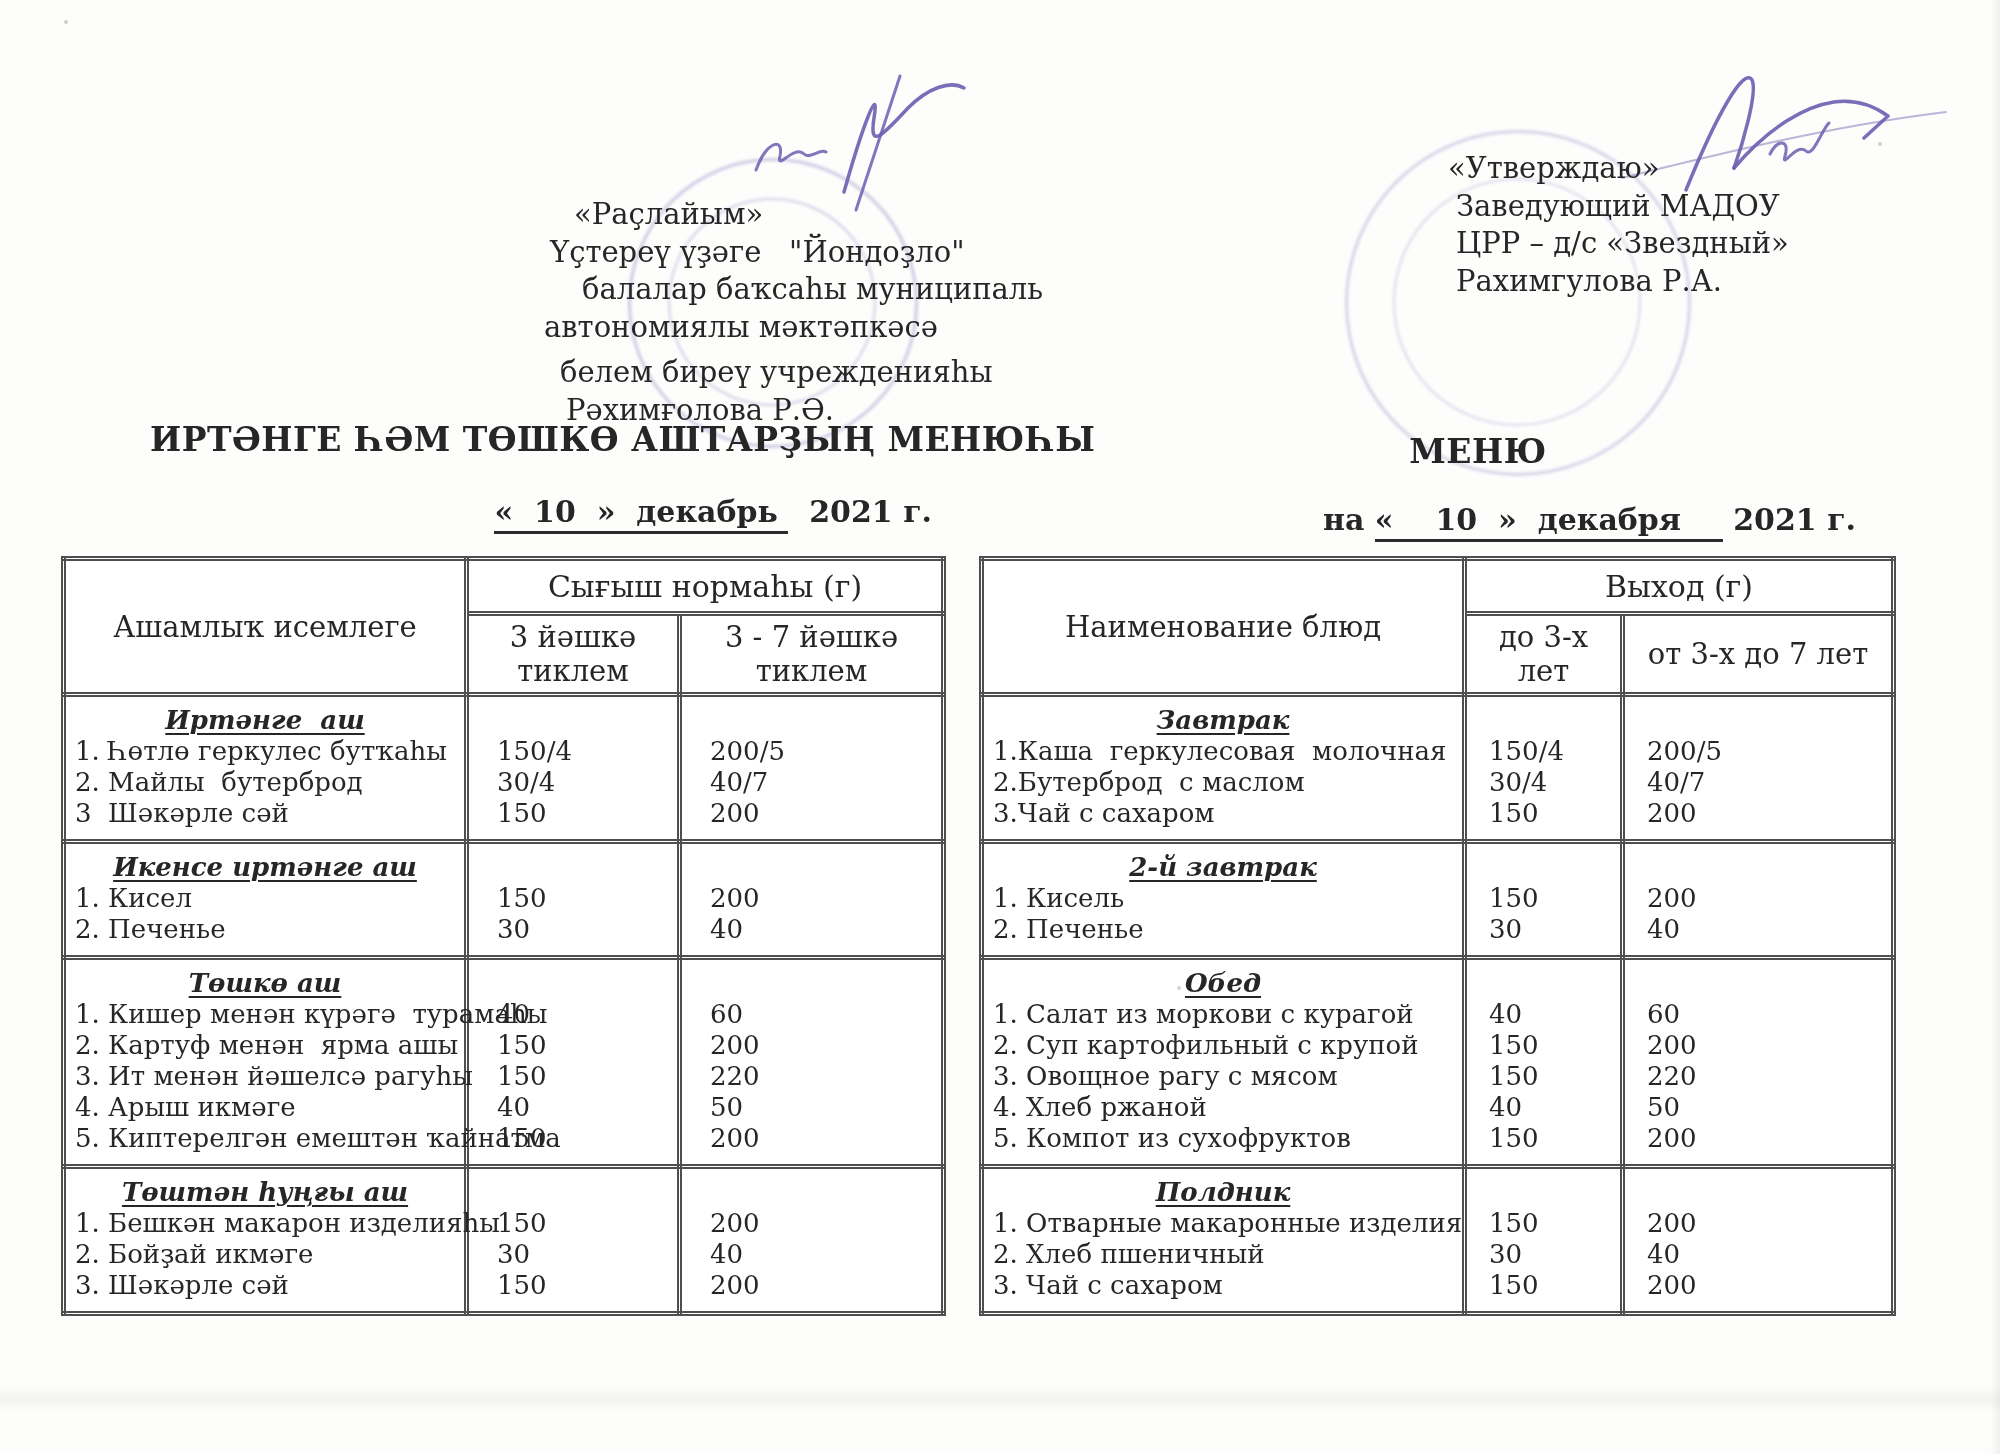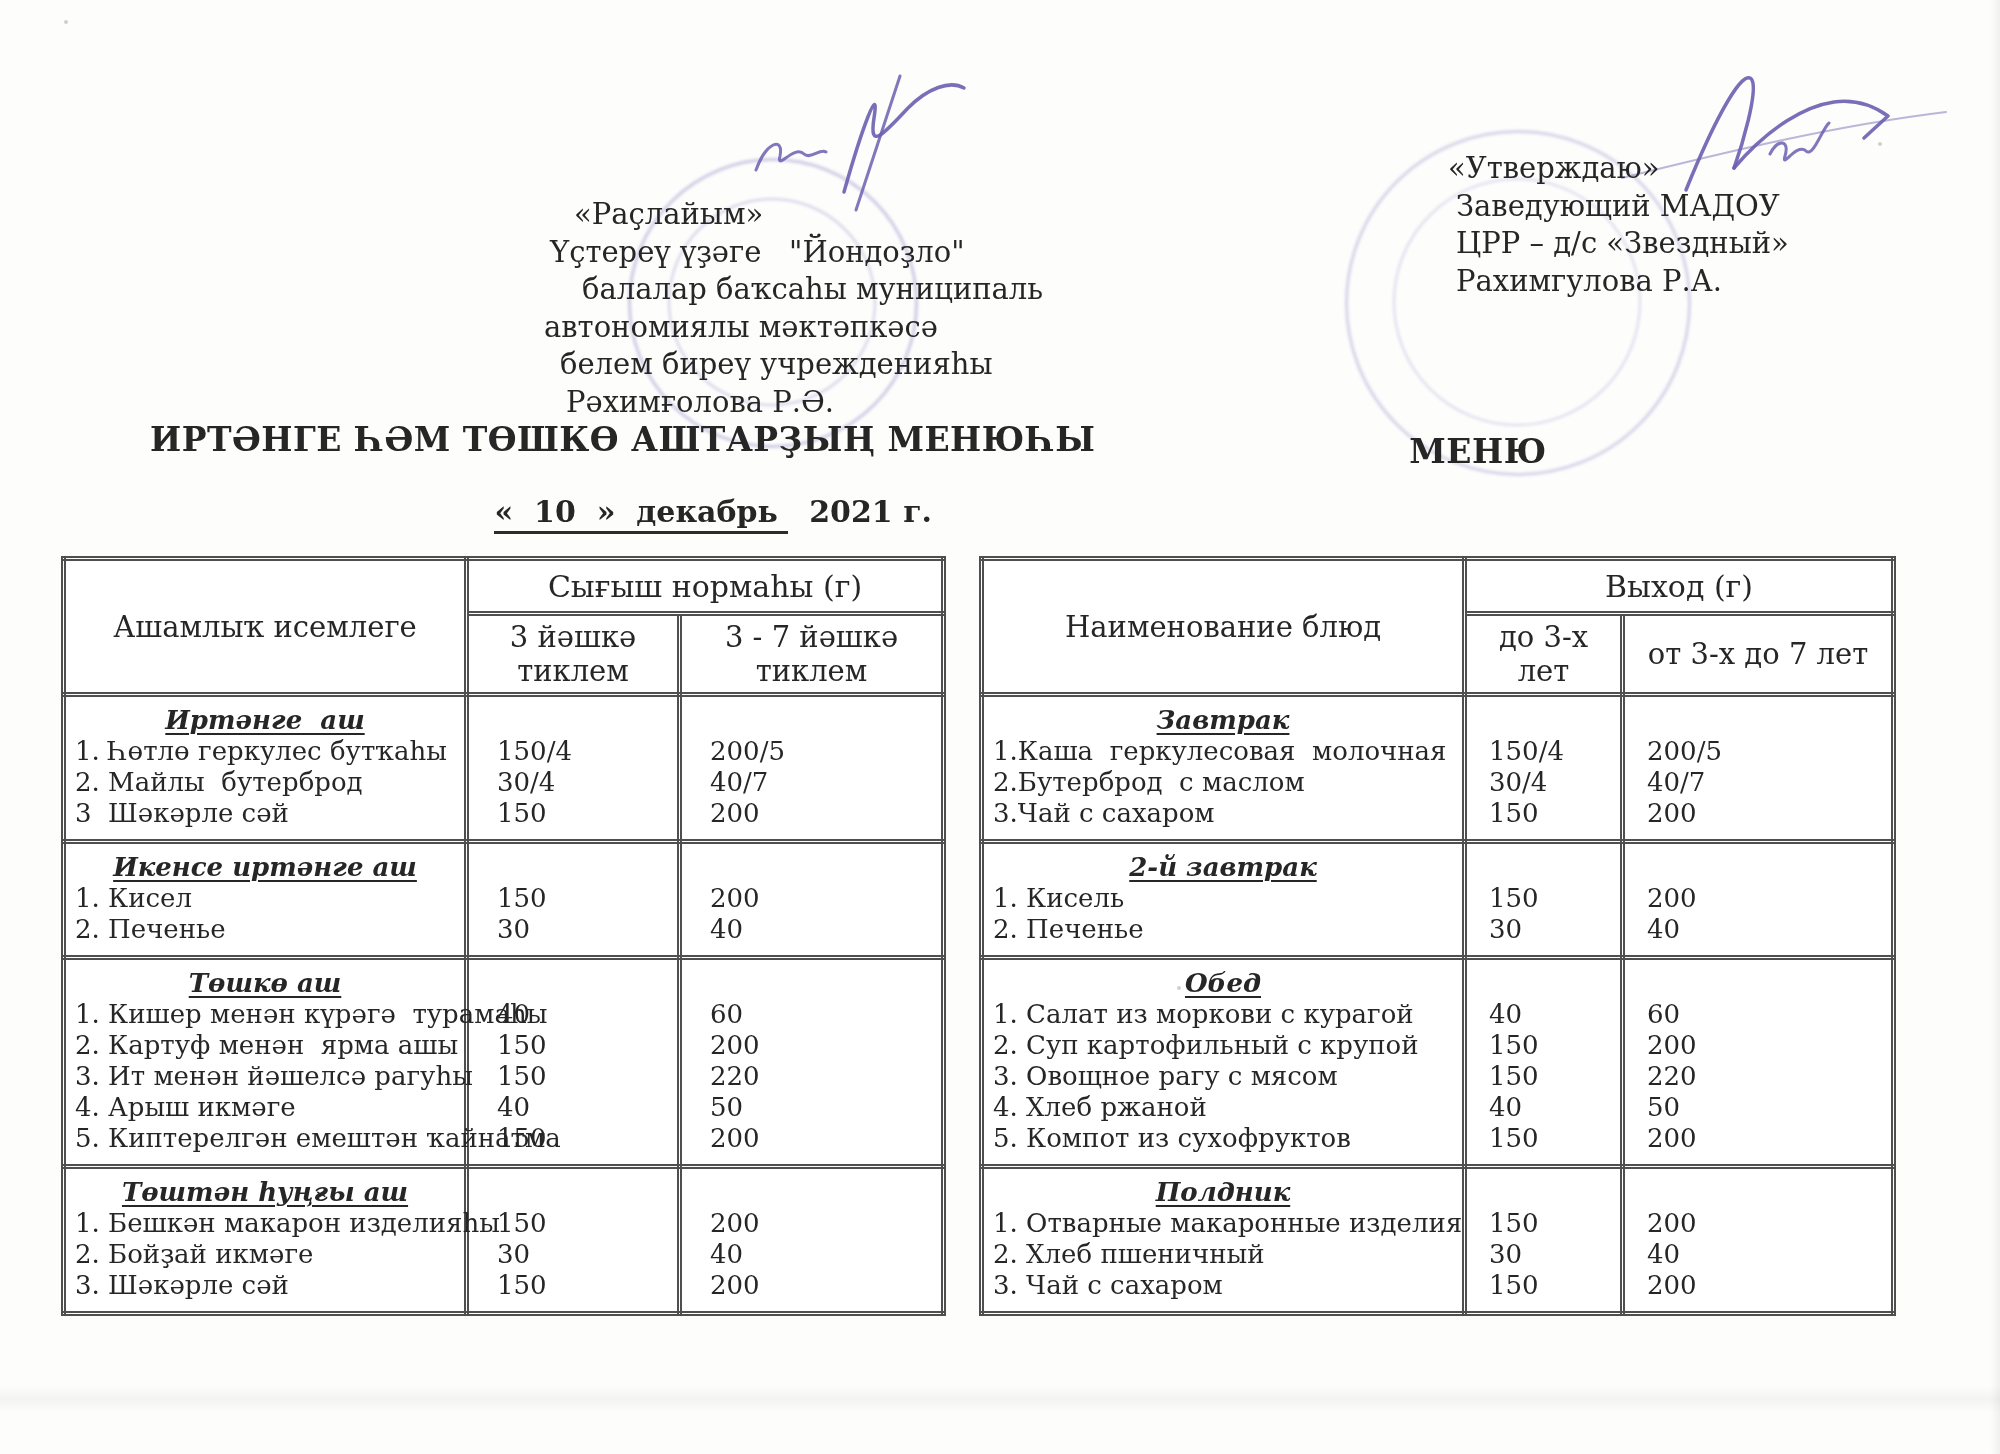--- a/index.html
+++ b/index.html
@@ -10,21 +10,21 @@
     color:var(--text,#262626);
   }
   
   .approval{position:absolute; font-size:29px; line-height:37.5px; white-space:pre;}
   .approval-left{left:544px; top:196px;}
   .approval-right{left:1448px; top:150px;}
   .approval-left .appr-line:nth-child(1){padding-left:30px;}
   .approval-left .appr-line:nth-child(2){padding-left:6px;}
   .approval-left .appr-line:nth-child(3){padding-left:38px;}
   .approval-left .appr-line:nth-child(4){padding-left:0;}
-  .approval-left .appr-line:nth-child(5){padding-left:16px;}
+  .approval-left .appr-line:nth-child(5){padding-left:16px;margin-top:8px;}
   .approval-left .appr-line:nth-child(6){padding-left:22px;}
   .approval-right .appr-line:nth-child(n+2){padding-left:8px;}
   
   .doc-title{position:absolute; text-align:center; font-weight:bold; font-size:33px; letter-spacing:.5px; white-space:pre;}
   .title-left{left:150px; width:782px; top:420px;}
   .title-right{left:1100px; width:756px; top:432px;}
   .doc-date{position:absolute; text-align:right; font-weight:bold; font-size:30px; white-space:pre;}
   .date-left{left:150px; width:782px; top:494px;}
   .date-right{left:1100px; width:756px; top:502px;}
   .u{border-bottom:3px solid #2c2c2c; padding-bottom:2px;}
@@ -86,20 +86,21 @@
     <path stroke-width="3.5" opacity="0.9" d="M114,118 C150,76 186,56 214,52 C236,49 254,56 268,66 L244,88"></path>
   </svg>
 
   <div class="approval approval-left"><div class="appr-line">«Раҫлайым»</div><div class="appr-line">Үҫтереү үҙәге   "Йондоҙло"</div><div class="appr-line">балалар баҡсаһы муниципаль</div><div class="appr-line">автономиялы мәктәпкәсә</div><div class="appr-line">белем биреү учрежденияһы</div><div class="appr-line">Рәхимғолова Р.Ә.</div></div>
   <div class="approval approval-right"><div class="appr-line">«Утверждаю»</div><div class="appr-line">Заведующий МАДОУ</div><div class="appr-line">ЦРР – д/с «Звездный»</div><div class="appr-line">Рахимгулова Р.А.</div></div>
 
   <div class="doc-title title-left">ИРТӘНГЕ ҺӘМ ТӨШКӨ АШТАРҘЫҢ МЕНЮҺЫ</div>
   <div class="doc-title title-right">МЕНЮ</div>
 
   <div class="doc-date date-left"><span class="u">«  10  »  декабрь </span><span>  2021 г.</span></div>
+  <div class="doc-date date-right"><span>на </span><span class="u">«    10  »  декабря    </span><span> 2021 г.</span></div>
 
   <table class="menu-table table-left">
     <colgroup>
       <col style="width:403px">
         <col style="width:213px">
         <col style="width:264px">
     </colgroup>
     <thead>
       <tr>
         <th rowspan="2" class="th-name">Ашамлыҡ исемлеге</th>

